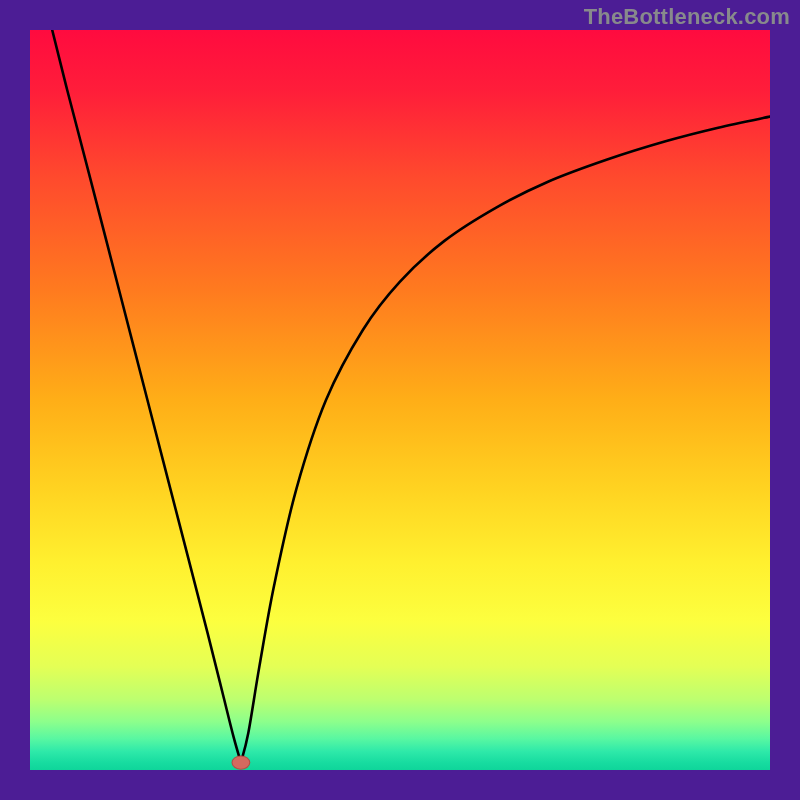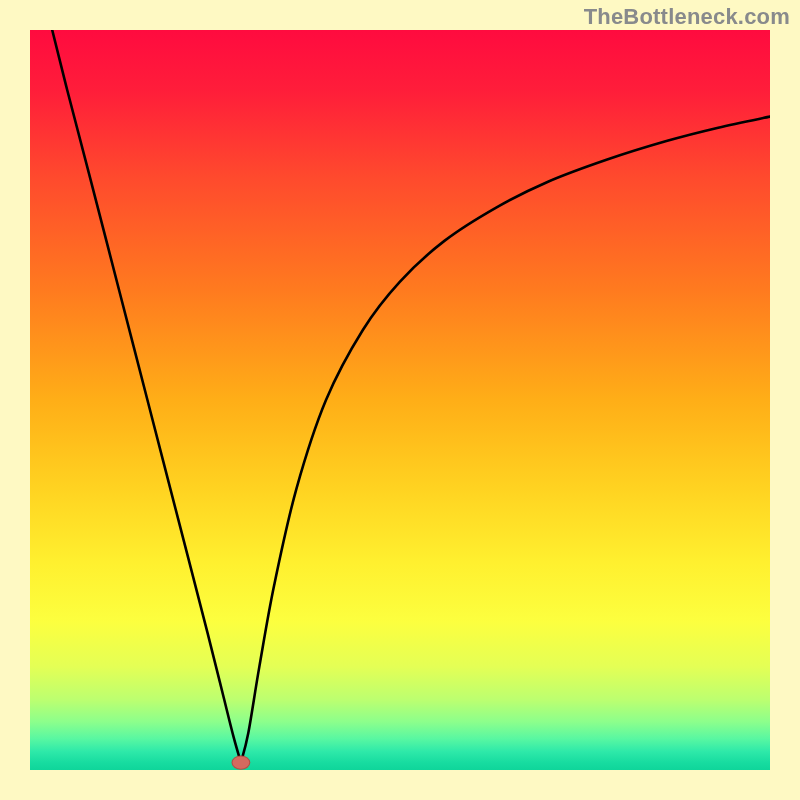--- a/index.html
+++ b/index.html
@@ -7,21 +7,21 @@
     padding: 0;
     width: 800px;
     height: 800px;
     background: #000;
     overflow: hidden;
   }
   .frame {
     position: relative;
     width: 800px;
     height: 800px;
-    background: #fef9c3;
+    background: #4c1d95;
   }
   .plot-area {
     position: absolute;
     left: 30px;
     top: 30px;
     width: 740px;
     height: 740px;
   }
   .watermark {
     position: absolute;

